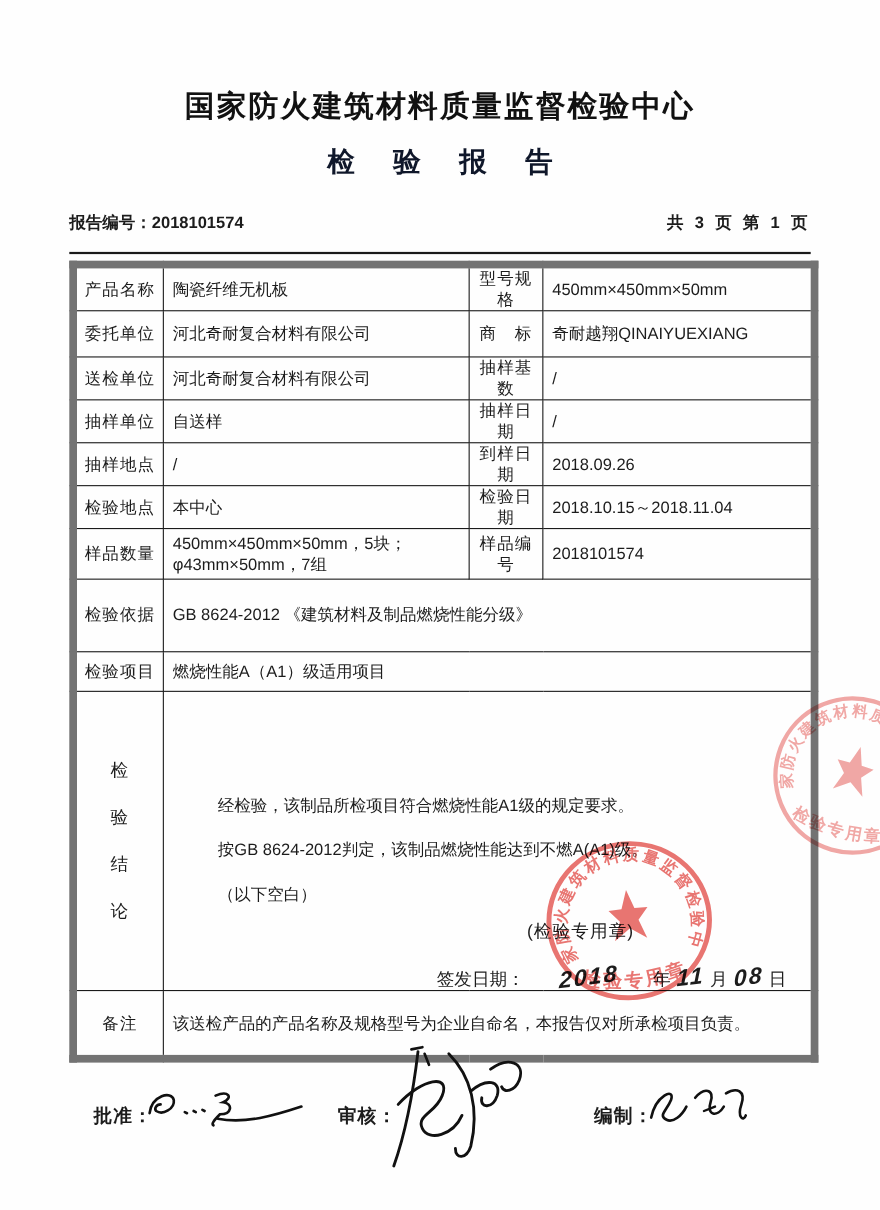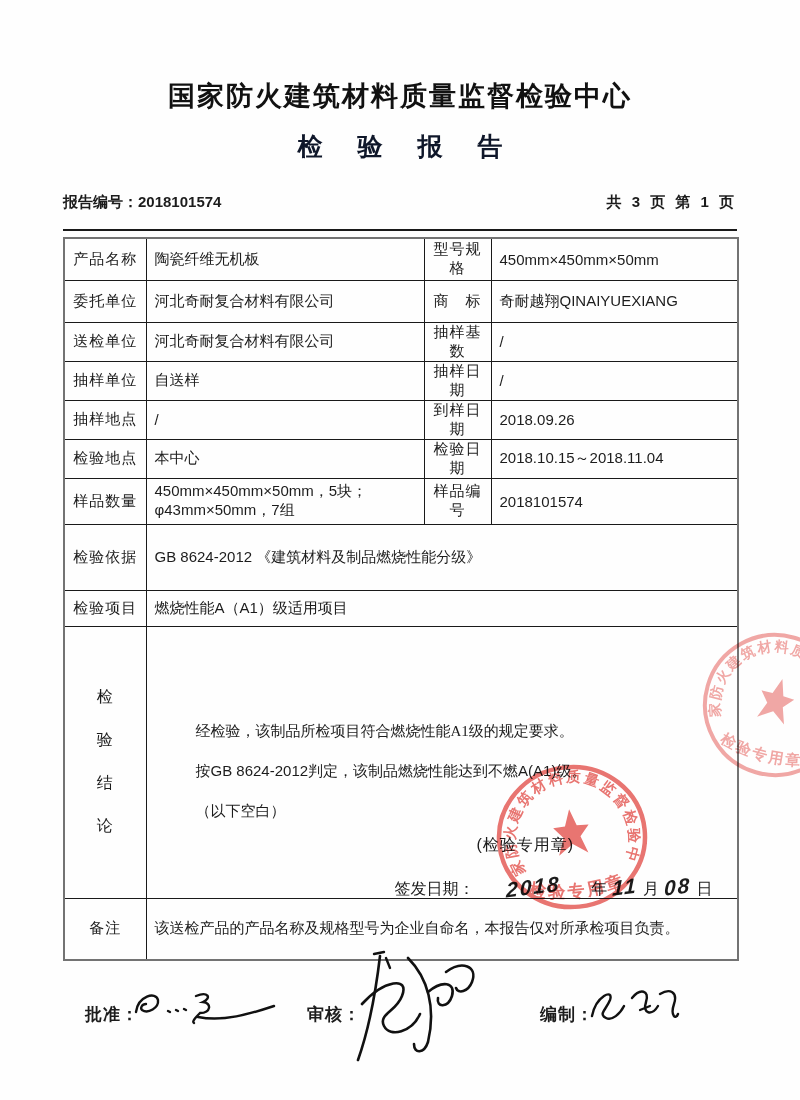--- a/index.html
+++ b/index.html
@@ -45,21 +45,21 @@
     font-size: 15px;
     font-weight: bold;
   }
   .header-line .right { letter-spacing: 3px; }
   
   table.report {
     margin: 6px 0 0 63px;
     width: 674px;
     border-collapse: collapse;
     table-layout: fixed;
-    border: 2px solid #737373;
+    border: 7px solid #737373;
   }
   table.report td {
     border: 1.5px solid #1a1a1a;
     font-size: 15px;
     vertical-align: middle;
     overflow: hidden;
   }
   td.lbl {
     text-align: center;
     padding: 0 3px;
@@ -85,21 +85,21 @@
   td.concl {
     position: relative;
     vertical-align: top;
     padding: 16px 14px 0 16px;
   }
   td.concl p {
     text-indent: 2.2em;
     margin-top: 20px;
     line-height: 1.35;
   }
-  td.concl p:first-child { margin-top: 2px; font-family: Liberation Serif, serif; }
+  td.concl p:first-child { margin-top: 2px; }
   .seal-note {
     position: absolute;
     left: 330px;
     top: 208px;
     font-size: 16px;
     letter-spacing: 1px;
   }
   .issue-line {
     position: absolute;
     left: 248px;

